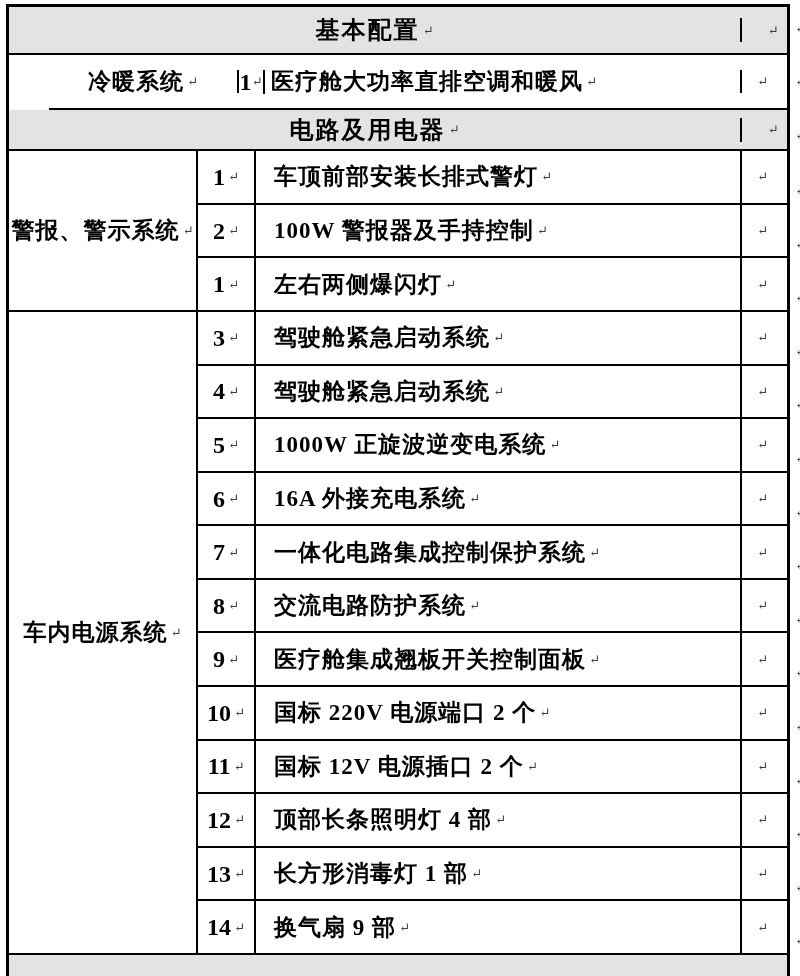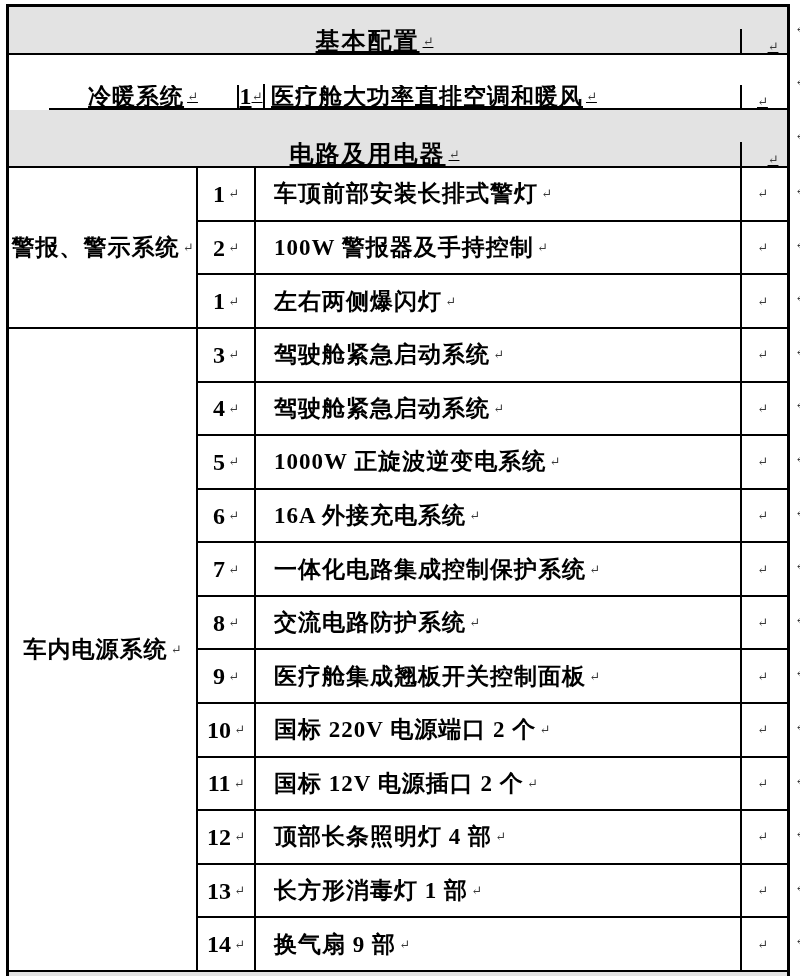--- a/index.html
+++ b/index.html
@@ -8,21 +8,21 @@
     background:#ffffff;
     font-family:"Liberation Serif","DejaVu Serif",serif;
     color:#000;
   }
   .doc-table{
     position:absolute;left:6px;top:4px;width:784px;
     border:3px solid #000;
     box-sizing:border-box;
     background:#fff;
   }
-  .row{display:flex;align-items:flex-end;border-bottom:2px solid #000;box-sizing:border-box;text-decoration:underline;}
+  .row{display:flex;align-items:center;border-bottom:2px solid #000;box-sizing:border-box;}
   .cell{display:flex;align-items:center;box-sizing:border-box;overflow:hidden;}
   .gray{background:#e3e3e3;}
   .txt{font-weight:bold;font-size:23px;letter-spacing:1px;white-space:nowrap;line-height:1;}
   .head-txt{font-size:24px;letter-spacing:2px;}
   .num-txt{font-size:24px;letter-spacing:0;}
   .mark{font-size:13px;color:#3a3a3a;font-weight:normal;margin-left:3px;letter-spacing:0;line-height:1;}
   
   .merged-head{width:733px;border-right:2px solid #000;justify-content:center;}
   .dcell{width:45px;}
   .dcell-white{padding-left:12px;}
@@ -33,21 +33,21 @@
   .numcell-narrow{width:26px;border-right:2px solid #000;justify-content:center;}
   .desc{flex:1;border-right:2px solid #000;padding-left:18px;}
   .desc-row2{padding-left:6px;}
   
   .section{display:flex;align-items:stretch;border-bottom:2px solid #000;box-sizing:border-box;}
   .sec-rows{flex:1;display:flex;flex-direction:column;}
   .srow{display:flex;flex:1;border-bottom:2px solid #000;box-sizing:border-box;}
   .srow:last-child{border-bottom:none;}
   .r1{height:48px;}
   .r2{height:55px;margin-left:40px;}
-  .r3{height:58px;}
+  .r3{height:41px;}
   .sec-alarm{height:161px;}
   .sec-power{height:643px;}
   .r-bottom{height:30px;border-bottom:none;}
   .outer-mark{
     position:absolute;left:792px;width:20px;
     font-size:13px;color:#3a3a3a;line-height:1;
   }
 </style>
 </head>
 <body>

